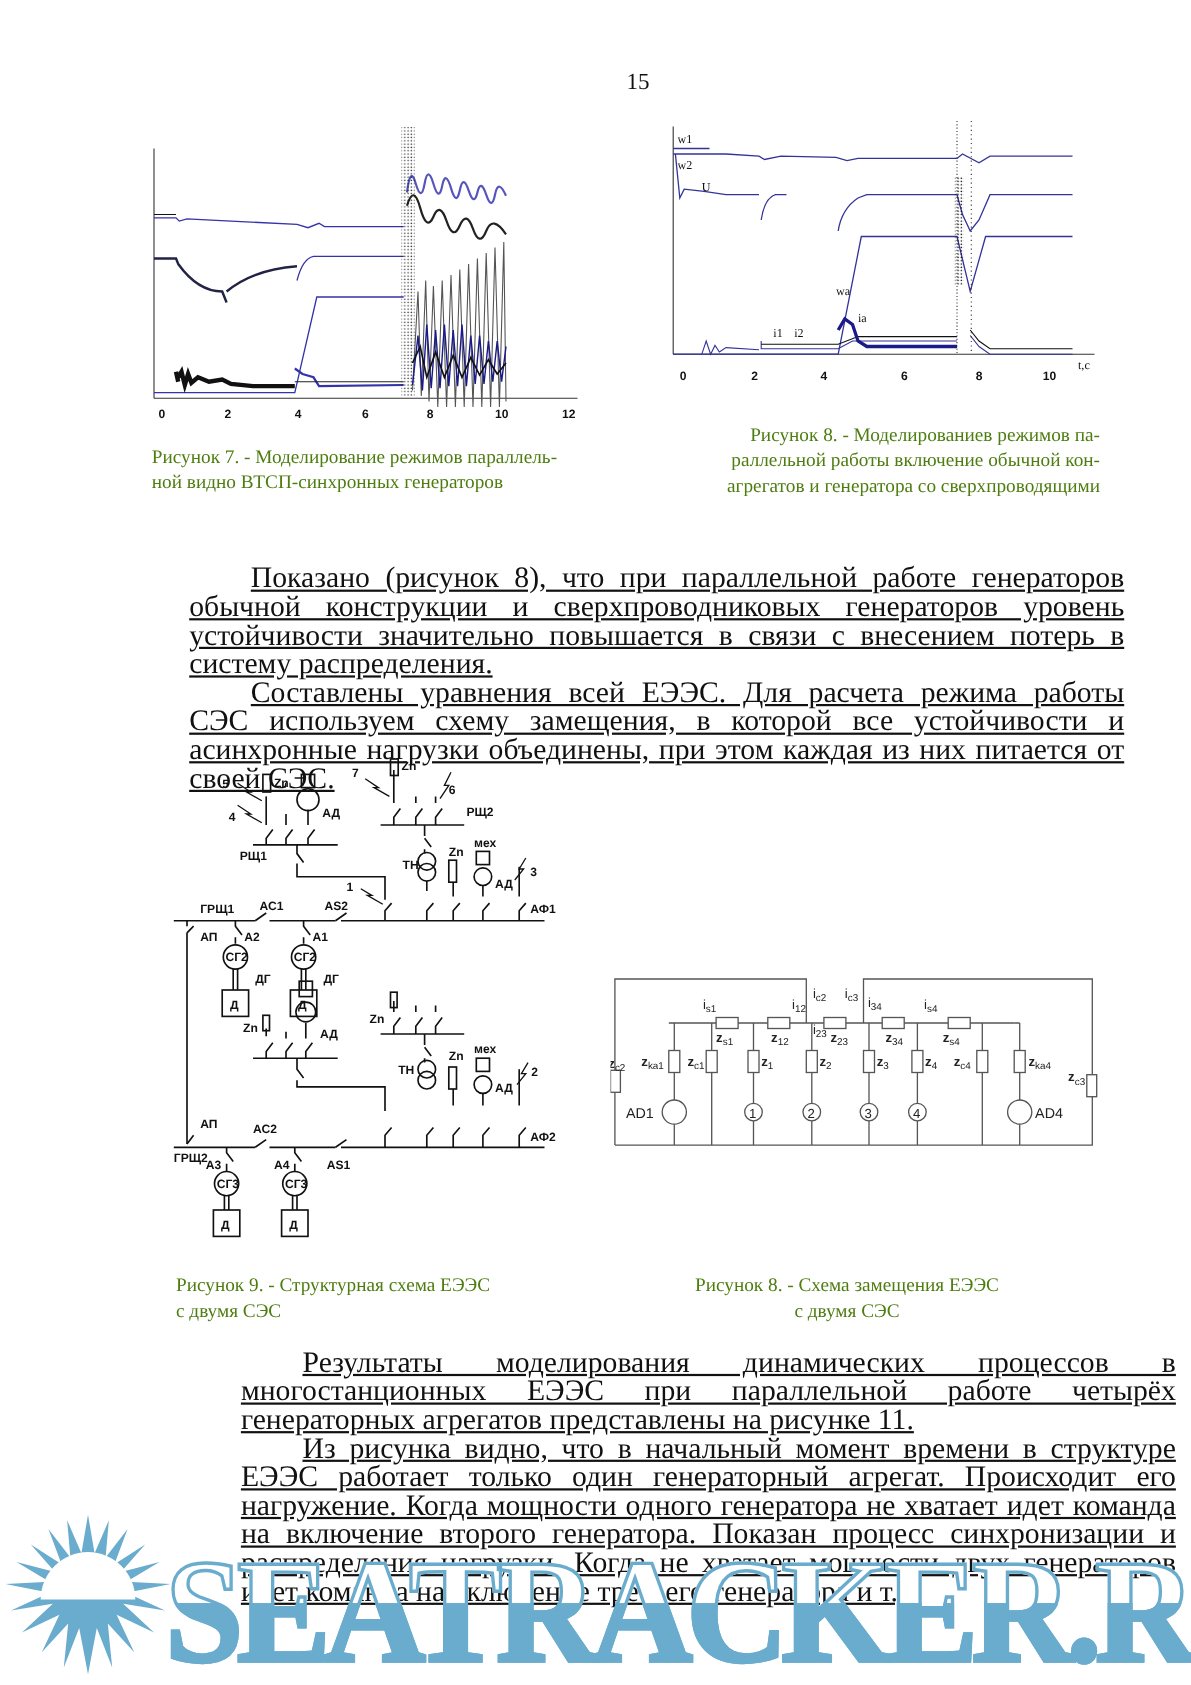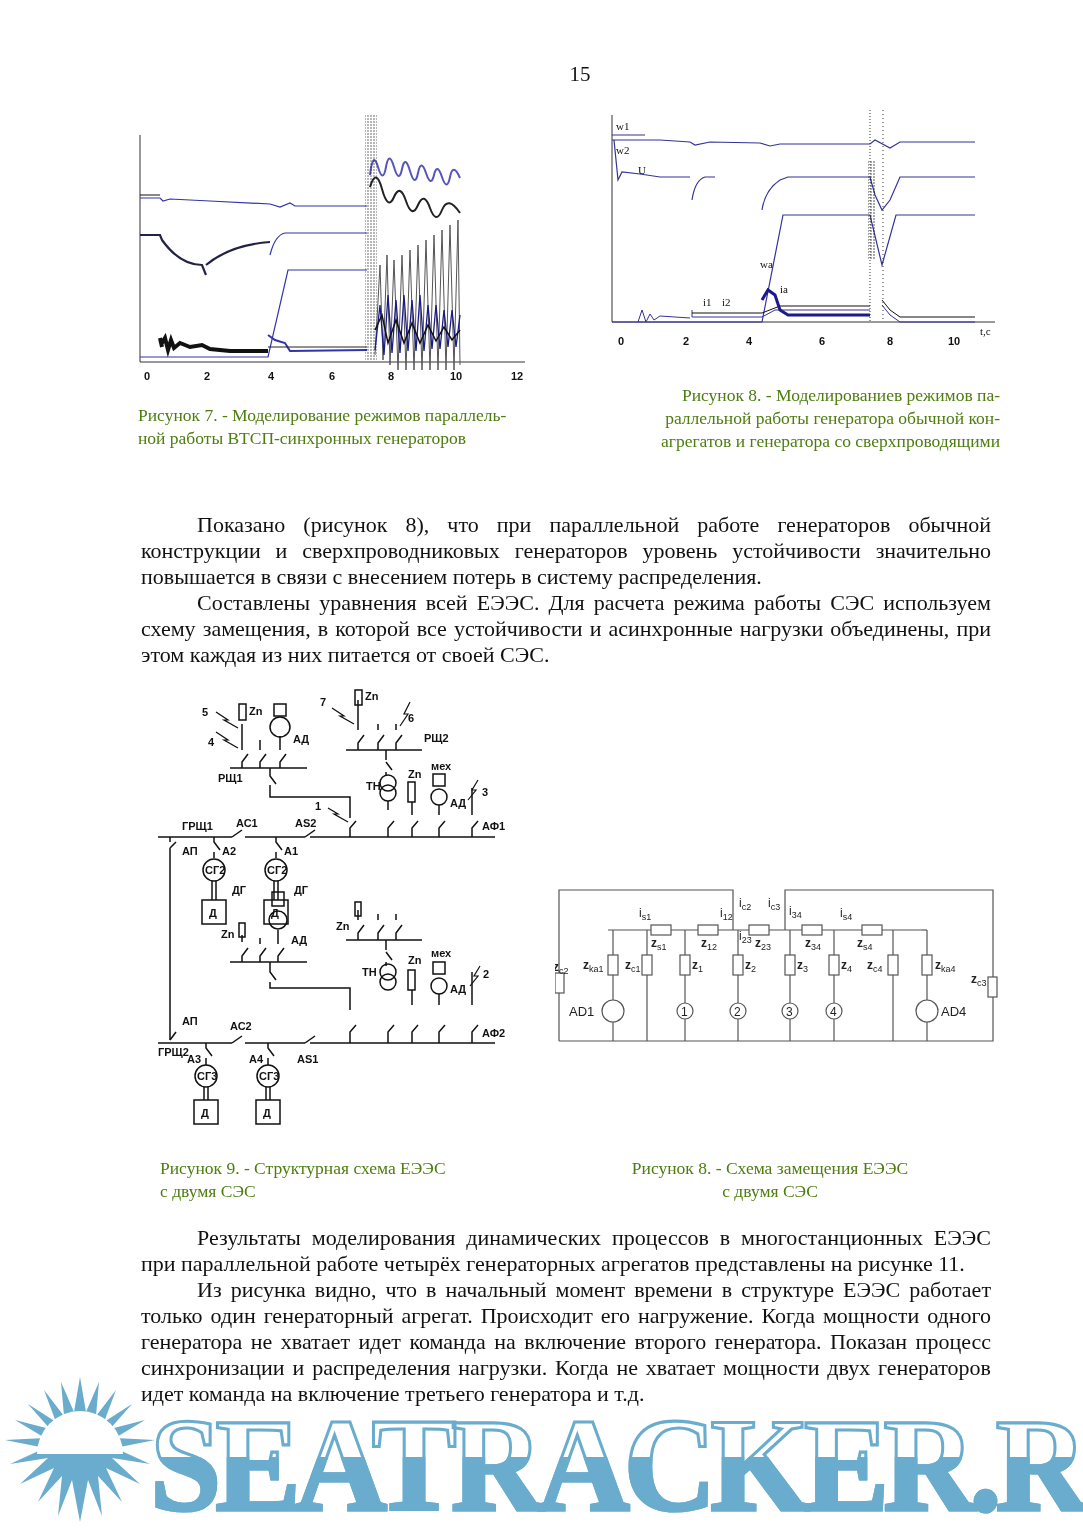--- a/index.html
+++ b/index.html
@@ -5,24 +5,24 @@
   html, body { margin:0; padding:0; background:#ffffff; }
   body { width:1083px; height:1532px; position:relative; overflow:hidden;
          font-family:"Liberation Serif","DejaVu Serif",serif; color:#111; }
   .abs { position:absolute; }
   .page-num { left:0; width:1160px; top:62px; text-align:center; font-size:21px; }
   .caption { font-size:17.5px; line-height:23px; color:#4d7c0f; }
   .cap-left { left:138px; top:404px; width:440px; }
   .cap-right { left:580px; top:384px; width:420px; text-align:right; }
   .cap9 { left:160px; top:1157px; width:360px; }
   .cap10 { left:590px; top:1157px; width:360px; text-align:center; }
-  .para { font-size:22px; line-height:26px; text-align:justify; width:850px; left:141px; }
+  .para { font-size:27px; line-height:26px; text-align:justify; width:850px; left:172px;text-decoration:underline; }
   .para p { margin:0; text-indent:56px; }
   .p1 { top:512px; }
-  .p2 { top:1225px; }
+  .p2 { top:1225px;margin-left:47px; }
   svg text { font-family:"Liberation Sans","DejaVu Sans",sans-serif; }
   .tick { font-family:"DejaVu Sans Mono",monospace; font-size:11px; font-weight:bold; fill:#111; }
   .lbl { font-family:"Liberation Serif",serif; font-size:11px; fill:#111; }
   .slbl { font-family:"Liberation Serif",serif; font-size:11px; font-weight:bold; fill:#111; }
   .logo-text { left:150px; top:1405px; font-family:"Liberation Serif",serif; font-weight:bold;
     font-size:128px; letter-spacing:-6px; line-height:120px; transform:scaleY(1.05);
     background:linear-gradient(to bottom,#ffffff 0%,#ffffff 44%,#6aaccd 44%,#6aaccd 100%);
     -webkit-background-clip:text; background-clip:text; color:transparent;
     -webkit-text-stroke:3px #6aaccd; }
 </style>
@@ -67,21 +67,21 @@
       <circle cx="1" cy="1" r="0.7" fill="#111"></circle>
     </pattern>
   </defs>
 
   <path d="M245,240 L250,150 L253,245 L257,140 L260,250 L264,145 L268,255 L272,140 L276,255 L280,135 L284,255 L288,130 L292,255 L296,125 L300,255 L304,120 L308,255 L312,115 L316,255 L320,110 L324,255 L328,105 L330,250" stroke="#555" fill="none" stroke-width="1"></path>
   <path d="M245,235 L250,190 L254,240 L258,180 L262,238 L266,185 L270,238 L274,180 L278,236 L282,185 L286,236 L290,180 L294,236 L298,190 L302,234 L306,190 L310,234 L314,195 L318,232 L322,195 L326,232 L330,200" stroke="#1a1a88" fill="none" stroke-width="1.3"></path>
   <path d="M245,215 L252,200 L258,228 L266,205 L274,228 L282,208 L290,228 L298,210 L306,226 L314,212 L322,225 L330,215" stroke="#111" fill="none" stroke-width="1.5"></path>
 </svg>
 <div class="abs caption cap-left">
   <div>Рисунок 7. - Моделирование режимов параллель-</div>
-  <div>ной работы ВТСП-синхронных генераторов</div>
+  <div>ной видно ВТСП-синхронных генераторов</div>
 </div>
 
 <svg class="abs" style="left:600px;top:110px" width="400" height="245" viewBox="0 0 400 245">
   <line x1="12" y1="5" x2="12" y2="212" stroke="#333" stroke-width="1"></line>
   <line x1="12" y1="212" x2="395" y2="212" stroke="#333" stroke-width="1"></line>
   <g class="tick">
     <text x="18" y="235">0</text>
       <text x="83" y="235">2</text>
       <text x="146" y="235">4</text>
     <text x="219" y="235">6</text>
@@ -114,21 +114,21 @@
   <line x1="283" y1="0" x2="283" y2="212" stroke="#333" stroke-dasharray="1,3"></line>
   <rect x="268" y="50" width="8" height="100" fill="url(#dots8)"></rect>
   <defs>
     <pattern id="dots8" width="3" height="3" patternUnits="userSpaceOnUse">
       <circle cx="1" cy="1" r="0.7" fill="#111"></circle>
     </pattern>
   </defs>
 </svg>
 <div class="abs caption cap-right">
   <div>Рисунок 8. - Моделированиев режимов па-</div>
-  <div>раллельной работы генератора обычной  кон-</div>
+  <div>раллельной работы включение обычной  кон-</div>
   <div>агрегатов и генератора со  сверхпроводящими</div>
 </div>
 
 <div class="abs para p1">
   <p>Показано (рисунок 8), что при параллельной работе генераторов обычной конструкции и  сверхпроводниковых генераторов уровень устойчивости значительно повышается в связи с внесением потерь в систему распределения.</p>
   <p>Составлены уравнения всей ЕЭЭС. Для расчета режима работы СЭС используем схему замещения, в которой все устойчивости и асинхронные нагрузки объединены, при этом  каждая из них питается от своей СЭС.</p>
 </div>
 
 <svg class="abs" style="left:150px;top:680px" width="370" height="460" viewBox="0 0 370 460">
   <g stroke="#111" fill="none" stroke-width="1.5">

